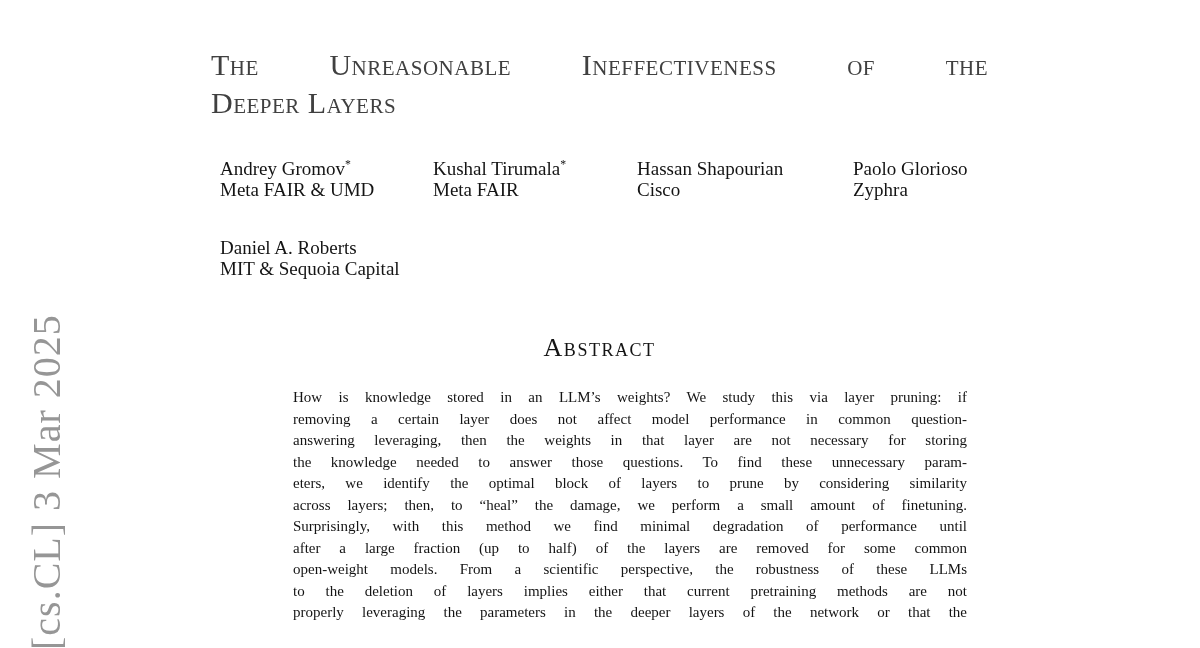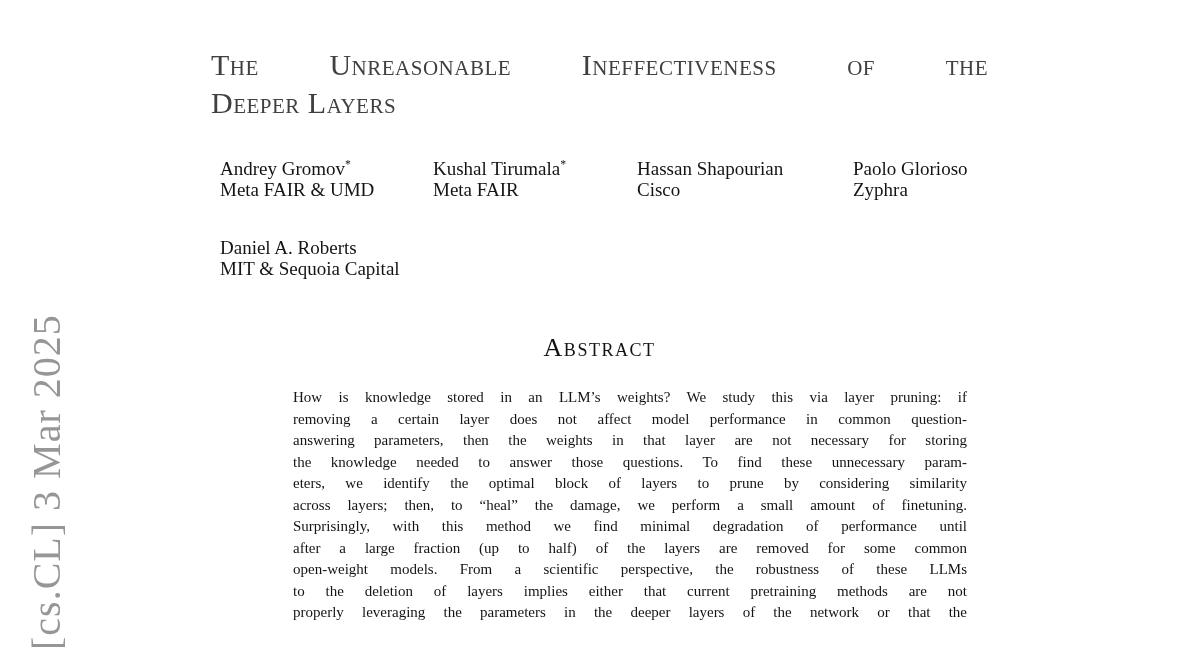--- a/index.html
+++ b/index.html
@@ -128,21 +128,21 @@
   <div class="author" style="left:220px; top:237px">
     <div class="author-name"><span>Daniel A. Roberts</span><sup></sup></div>
     <div class="author-affil">MIT &amp; Sequoia Capital</div>
   </div>
 
   <div class="abstract-heading">Abstract</div>
 
   <div class="abstract-body">
     <div class="abs-line">How is knowledge stored in an LLM’s weights? We study this via layer pruning: if</div>
     <div class="abs-line">removing a certain layer does not affect model performance in common question-</div>
-    <div class="abs-line">answering parameters, then the weights in that layer are not necessary for storing</div>
+    <div class="abs-line">answering leveraging, then the weights in that layer are not necessary for storing</div>
     <div class="abs-line">the knowledge needed to answer those questions. To find these unnecessary param-</div>
     <div class="abs-line">eters, we identify the optimal block of layers to prune by considering similarity</div>
     <div class="abs-line">across layers; then, to “heal” the damage, we perform a small amount of finetuning.</div>
     <div class="abs-line">Surprisingly, with this method we find minimal degradation of performance until</div>
     <div class="abs-line">after a large fraction (up to half) of the layers are removed for some common</div>
     <div class="abs-line">open-weight models. From a scientific perspective, the robustness of these LLMs</div>
     <div class="abs-line">to the deletion of layers implies either that current pretraining methods are not</div>
     <div class="abs-line">properly leveraging the parameters in the deeper layers of the network or that the</div>
   </div>
 

